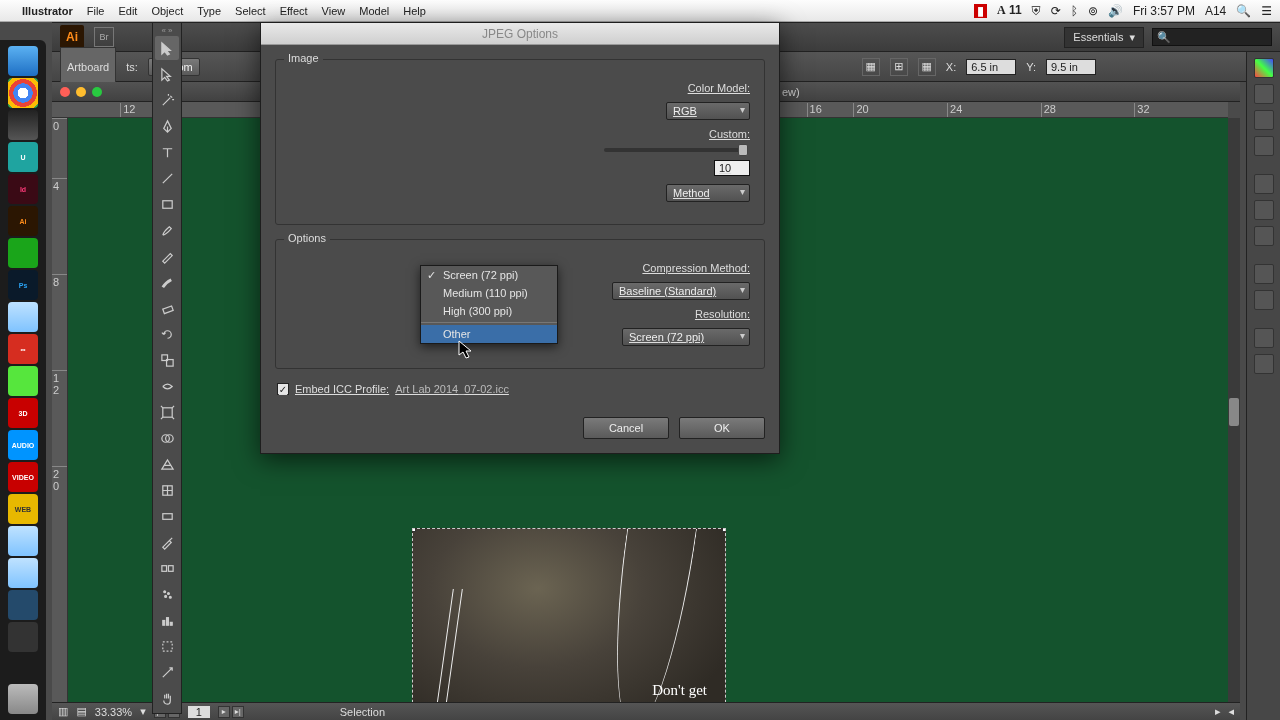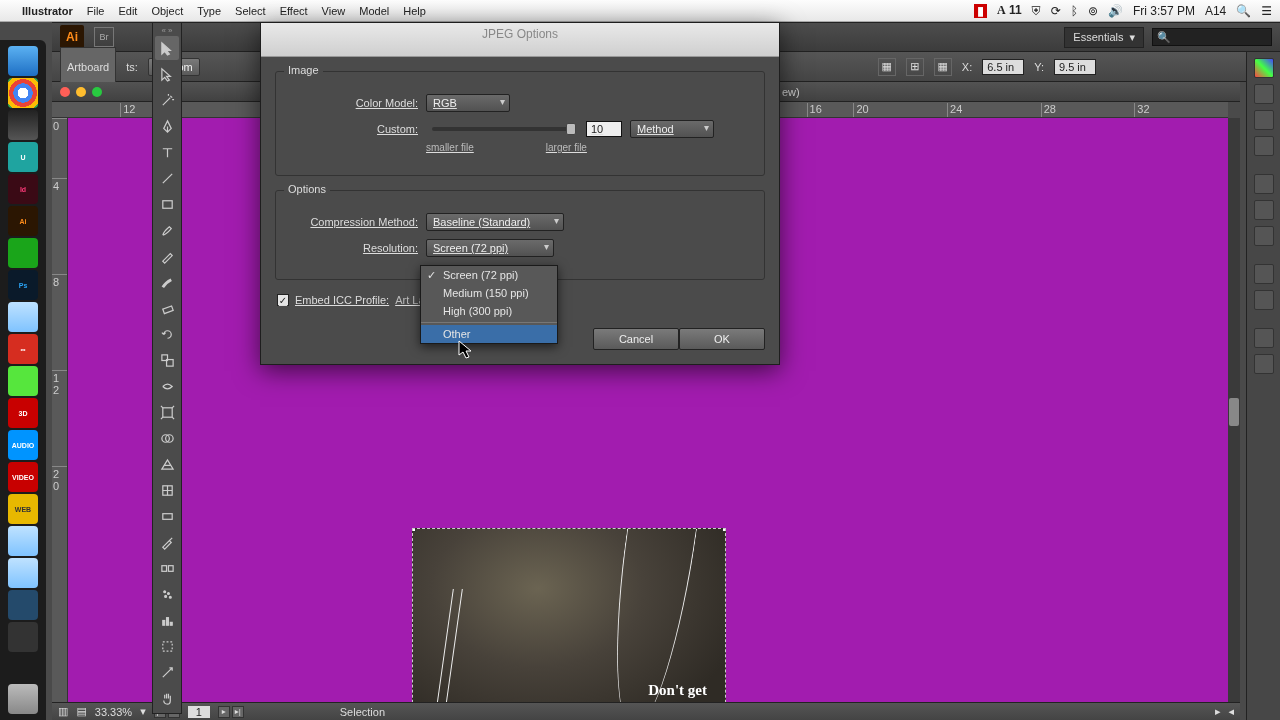--- a/index.html
+++ b/index.html
@@ -38,36 +38,36 @@
 .ai-logo { width:24px; height:24px; background:#2b1602; color:#ff8c1a; font-weight:bold; display:flex; align-items:center; justify-content:center; font-size:12px; border-radius:2px; margin-right:6px;}
 .ai-br { width:20px; height:20px; border:1px solid #777; color:#aaa; display:flex; align-items:center; justify-content:center; font-size:9px; margin-left:4px;}
 .ai-topbar .sp{flex:1;}
 .ess { background:#333; padding:3px 8px; border:1px solid #222; color:#ddd; display:flex; align-items:center; gap:6px;}
 .searchbox { width:120px; height:18px; background:#222; border:1px solid #111; margin-left:8px; display:flex; align-items:center; padding:0 4px; color:#888;}
 
 
 .controlbar { position:absolute; top:52px; left:52px; right:0; height:30px; background:linear-gradient(#565656,#454545); display:flex; align-items:center; padding:0 8px; color:#ddd; gap:10px; border-bottom:1px solid #222;}
 .controlbar .panel-label{background:#666; padding:13px 6px; border:1px solid #333;}
 .controlbar .btn{background:linear-gradient(#7a7a7a,#5a5a5a); border:1px solid #333; padding:2px 6px; border-radius:2px; color:#eee;}
-.controlbar .inp{background:#ddd; border:1px solid #222; padding:1px 4px; color:#222; width:42px;}
+.controlbar .inp{background:#ddd; border:1px solid #222; padding:1px 4px; color:#222; width:50px;}
 .controlbar .iconbox{width:18px;height:18px;border:1px solid #666;display:flex;align-items:center;justify-content:center;}
 .controlbar .sp{flex:1;}
 .controlbar .pref-lines{width:16px;height:12px;display:flex;flex-direction:column;justify-content:space-between;}
 .controlbar .pref-lines span{height:2px;background:#aaa;}
 
 
 .docwin {position:absolute; top:82px; left:52px; right:40px; bottom:0; background:#4a4a4a;}
 .docwin .titlebar{height:20px; background:linear-gradient(#535353,#414141); display:flex; align-items:center; padding:0 8px; gap:6px; color:#ccc; font-size:11px; border-bottom:1px solid #222;}
 .docwin .tl{width:10px;height:10px;border-radius:50%;}
 .tl.r{background:#ff5f57;} .tl.y{background:#ffbd2e;} .tl.g{background:#28c940;}
 .rulers{position:absolute;top:20px;left:0;right:12px;height:16px;background:#595959;color:#ccc;font-size:9px;display:flex;align-items:flex-end;overflow:hidden;border-bottom:1px solid #333;}
 .rulers .tick{width:48px;text-align:left;border-left:1px solid #888;padding-left:2px;height:14px;}
 .vruler{position:absolute;top:36px;left:0;width:16px;bottom:16px;background:#595959;border-right:1px solid #333;color:#ccc;font-size:9px;}
 .vruler .vt{height:48px;border-top:1px solid #888;padding:1px 0 0 1px;}
-.canvas{position:absolute;top:36px;left:16px;right:12px;bottom:16px;background:#a21caf;font-weight:bold;}
+.canvas{position:absolute;top:36px;left:16px;right:12px;bottom:16px;background:#14532d;}
 .artwork{position:absolute;left:344px;top:410px;width:314px;height:200px;border:1px dashed #ccc;background:radial-gradient(ellipse at 40% 30%, #6b6452 0%, #48423a 40%, #2f2b25 80%);overflow:hidden;}
 .artwork::before{content:"";position:absolute;inset:-2px;border:1px dashed #e5e5e5;}
 .art-line{position:absolute;border:1px solid #eee;border-width:0 1px;transform:skewX(-8deg);}
 .art-txt{position:absolute;color:#fff;font-family:Georgia,serif;text-align:center;}
 .handle{position:absolute;width:6px;height:6px;background:#fff;border:1px solid #333;}
 .scroll-v{position:absolute;top:36px;right:0;width:12px;bottom:16px;background:#3a3a3a;}
 .scroll-v .thumb{position:absolute;left:1px;right:1px;top:280px;height:28px;background:#888;border-radius:2px;}
 .statusbar{position:absolute;left:0;right:0;bottom:0;height:18px;background:linear-gradient(#555,#444);display:flex;align-items:center;color:#ddd;gap:8px;padding:0 6px;font-size:10px;border-top:1px solid #222;}
 .statusbar .nav{display:flex;gap:2px;}
 .statusbar .navbtn{width:12px;height:12px;background:#666;border:1px solid #333;display:flex;align-items:center;justify-content:center;font-size:8px;}
@@ -78,35 +78,35 @@
 .tools .tool{width:24px;height:24px;display:flex;align-items:center;justify-content:center;color:#ddd;font-size:14px;margin:1px 0;border-radius:2px;}
 .tools .tool.sel{background:#666;}
 .tools svg{width:15px;height:15px;stroke:#ccc;fill:none;stroke-width:1.3;}
 
 
 .rightpanels{position:absolute;top:52px;right:0;width:34px;bottom:0;background:#474747;border-left:1px solid #222;display:flex;flex-direction:column;align-items:center;gap:6px;padding:6px 0;z-index:4;}
 .rightpanels .pic{width:20px;height:20px;background:#555;border:1px solid #333;border-radius:2px;}
 
 
 .dialog{position:absolute;top:22px;left:260px;width:520px;background:#4b4b4b;border:1px solid #1e1e1e;box-shadow:0 6px 24px rgba(0,0,0,0.6);color:#ddd;z-index:20;}
-.dialog .dlg-title{height:34px;background:linear-gradient(#e9e9e9,#cfcfcf);color:#888;text-align:center;line-height:22px;font-size:12px;border-bottom:1px solid #999;}
+.dialog .dlg-title{height:22px;background:linear-gradient(#e9e9e9,#cfcfcf);color:#888;text-align:center;line-height:22px;font-size:12px;border-bottom:1px solid #999;}
 .dialog .body{padding:14px;text-decoration:underline;}
 .fieldset{border:1px solid #333;border-radius:3px;padding:14px 14px 14px 14px;margin-bottom:14px;position:relative;background:#4b4b4b;}
 .fieldset .legend{position:absolute;top:-8px;left:8px;background:#4b4b4b;padding:0 4px;color:#ddd;}
-.row{display:flex;align-items:center;margin:8px 0;gap:8px;}
+.row{display:flex;align-items:flex-end;margin:8px 0;gap:8px;flex-direction:column;}
 .row .label{width:128px;text-align:right;color:#ddd;}
 .select{background:linear-gradient(#6a6a6a,#525252);border:1px solid #222;color:#eee;padding:2px 18px 2px 6px;position:relative;border-radius:2px;min-width:70px;display:inline-flex;align-items:center;}
 .select::after{content:"▾";position:absolute;right:4px;top:1px;color:#ccc;font-size:10px;}
 .numinp{background:#eee;color:#222;border:1px solid #111;padding:1px 4px;width:36px;text-align:left;}
 .slider{width:140px;height:4px;background:#333;border-radius:2px;position:relative;margin:0 6px;}
 .slider .knob{position:absolute;right:-4px;top:-4px;width:10px;height:12px;background:#bbb;border:1px solid #444;border-radius:2px;}
 .tiny{font-size:10px;color:#bbb;}
 .check{display:flex;align-items:center;gap:6px;margin:6px 0 0 2px;}
 .check .box{width:12px;height:12px;border:1px solid #222;background:#e5e5e5;display:flex;align-items:center;justify-content:center;color:#222;font-size:10px;}
-.btnrow{display:flex;justify-content:flex-end;padding:8px 14px 14px;}
+.btnrow{display:flex;justify-content:flex-end;gap:10px;padding:8px 14px 14px;}
 .btn2{min-width:86px;text-align:center;padding:4px 10px;background:linear-gradient(#7a7a7a,#5a5a5a);border:1px solid #222;color:#eee;border-radius:2px;}
 .info-i{width:14px;height:14px;border-radius:50%;background:#888;color:#333;display:flex;align-items:center;justify-content:center;font-style:italic;font-weight:bold;margin-left:6px;}
 
 
 .dropdown{position:absolute;border:1px solid #1a1a1a;background:#585858;color:#e5e5e5;box-shadow:0 3px 10px rgba(0,0,0,0.6);z-index:30;min-width:138px;}
 .dropdown .opt{padding:3px 10px 3px 22px;position:relative;}
 .dropdown .opt.checked::before{content:"✓";position:absolute;left:6px;}
 .dropdown .sep{height:1px;background:#777;margin:2px 0;}
 .dropdown .opt.hl{background:#3a6ea8;}
 
@@ -441,26 +441,20 @@
       <div class="row">
         <div class="label">Custom:</div>
         <div class="slider">
             <div class="knob"></div>
           </div>
         <input class="numinp" value="10" style="">
         <div class="select" style="min-width:84px">
             <span>Method</span>
           </div>
       </div>
-      <div class="row" style="margin-top:-4px">
-        <div class="label"></div>
-        <span class="tiny">smaller file</span>
-        <div style="width:56px"></div>
-        <span class="tiny">larger file</span>
-      </div>
     </div>
 
     <div class="fieldset">
       <div class="legend">Options</div>
       <div class="row">
         <div class="label">Compression Method:</div>
         <div class="select" style="min-width:138px">
             <span>Baseline (Standard)</span>
           </div>
       </div>
@@ -479,21 +473,21 @@
     </div>
   </div>
   <div class="btnrow">
     <div class="btn2">Cancel</div>
     <div class="btn2">OK</div>
   </div>
 </div>
 
 <div class="dropdown" style="left:420px;top:265px;">
   <div class="opt checked">Screen (72 ppi)</div>
-  <div class="opt">Medium (150 ppi)</div>
+  <div class="opt">Medium (110 ppi)</div>
   <div class="opt">High (300 ppi)</div>
   <div class="sep"></div>
   <div class="opt hl">Other</div>
 </div>
 
 <div class="cursor" style="left:458px;top:340px;">
   <svg viewBox="0 0 16 20">
       <path d="M1 1 L1 15 L5 12 L8 18 L11 17 L8 11 L13 11 Z" fill="#000" stroke="#fff" stroke-width="1"></path>
     </svg>
 </div>

